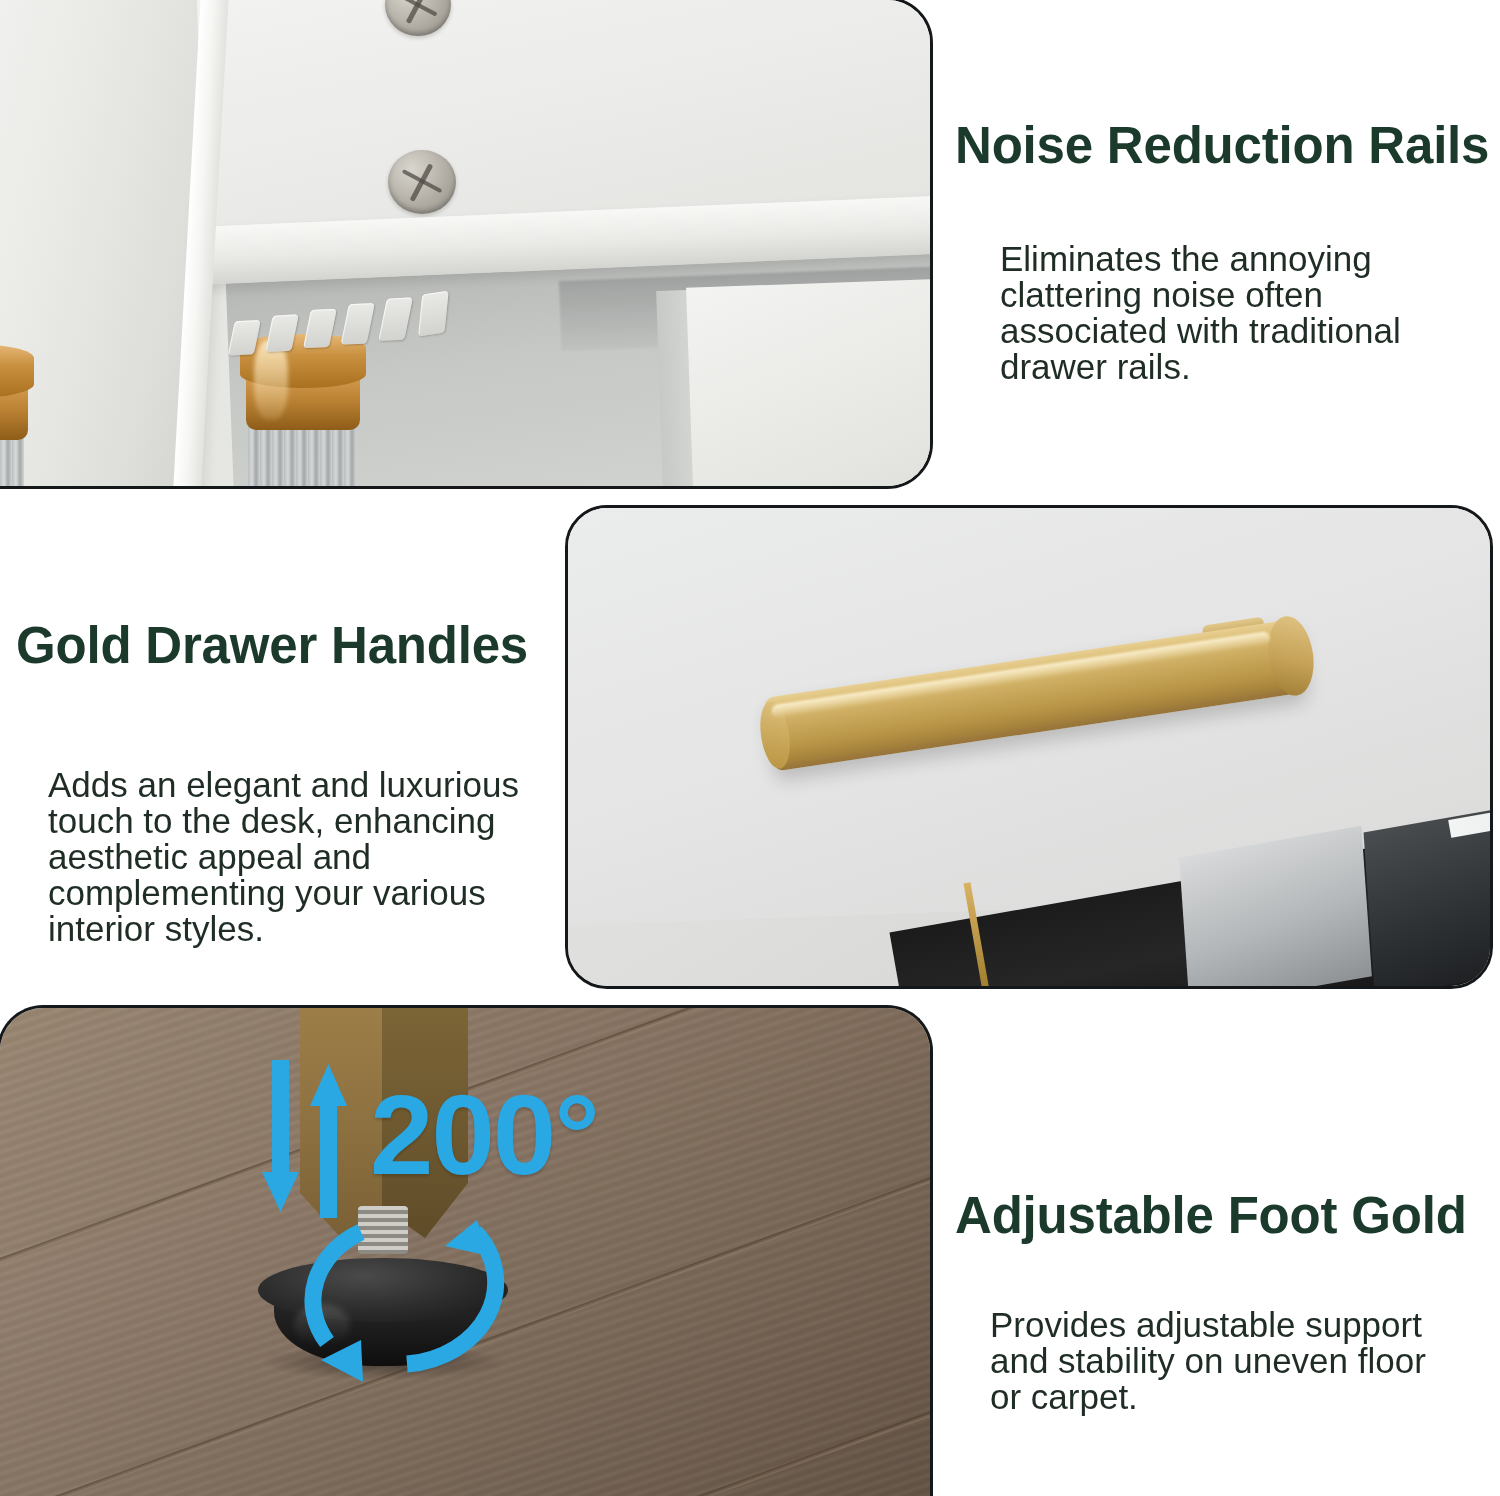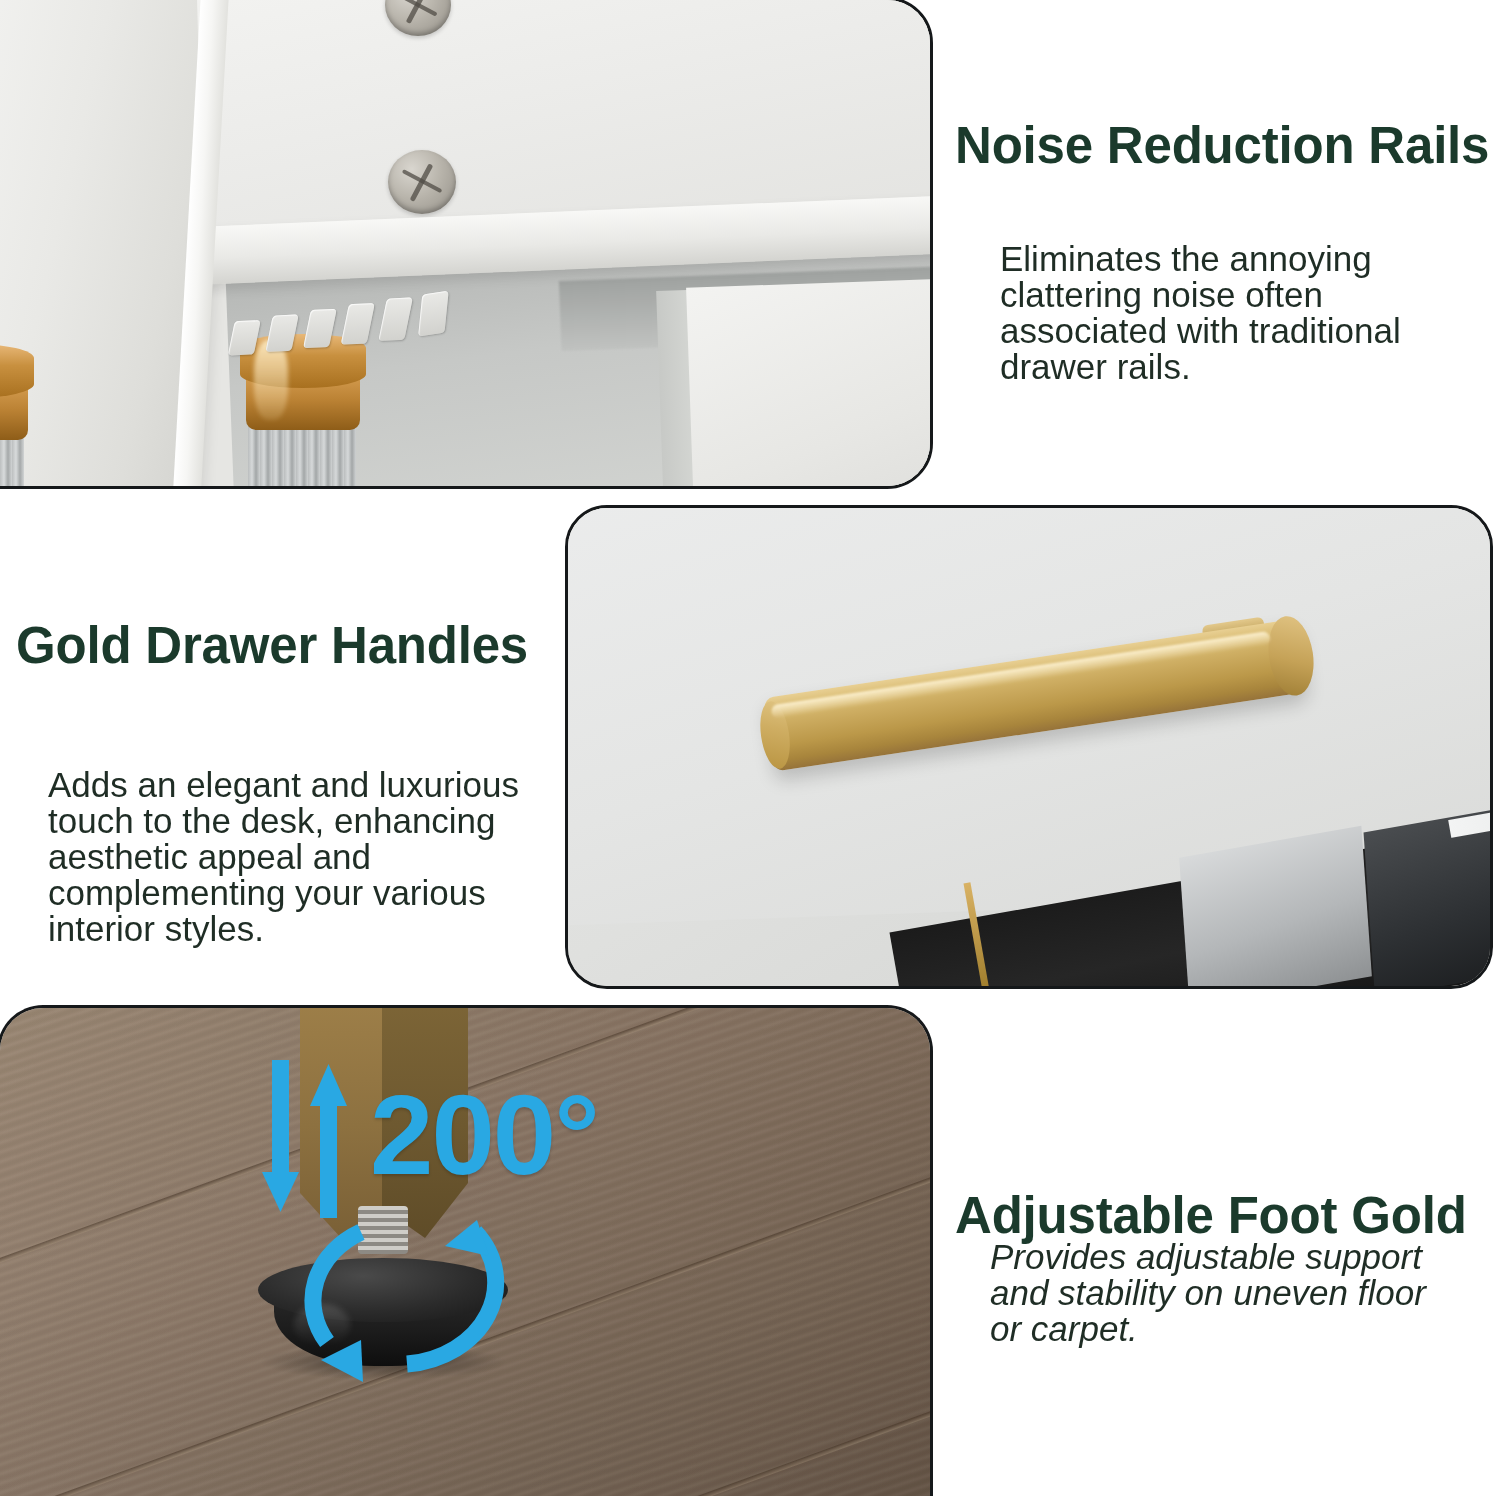--- a/index.html
+++ b/index.html
@@ -410,21 +410,21 @@
   }
 
   
   #heading-noise-rails { left: 955px; top: 78px; }
   #body-noise-rails    { left: 1000px; top: 206px; width: 460px; }
 
   #heading-gold-handles { left: 16px; top: 578px; }
   #body-gold-handles    { left: 22px; top: 732px; width: 500px; margin-left: 26px; }
 
   #heading-foot-pads { left: 955px; top: 1148px; }
-  #body-foot-pads    { left: 990px; top: 1204px; width: 470px; font-style: italic; }
+  #body-foot-pads    { left: 990px; top: 1272px; width: 470px; }
 </style>
 </head>
 <body>
 
 <div class="photo-card" id="card-noise-rails">
   <div class="scene">
     <div class="nr-side-panel"></div>
     <div class="nr-recess"></div>
     <div class="nr-recess-dark"></div>
     <div class="nr-interior-side"></div>

